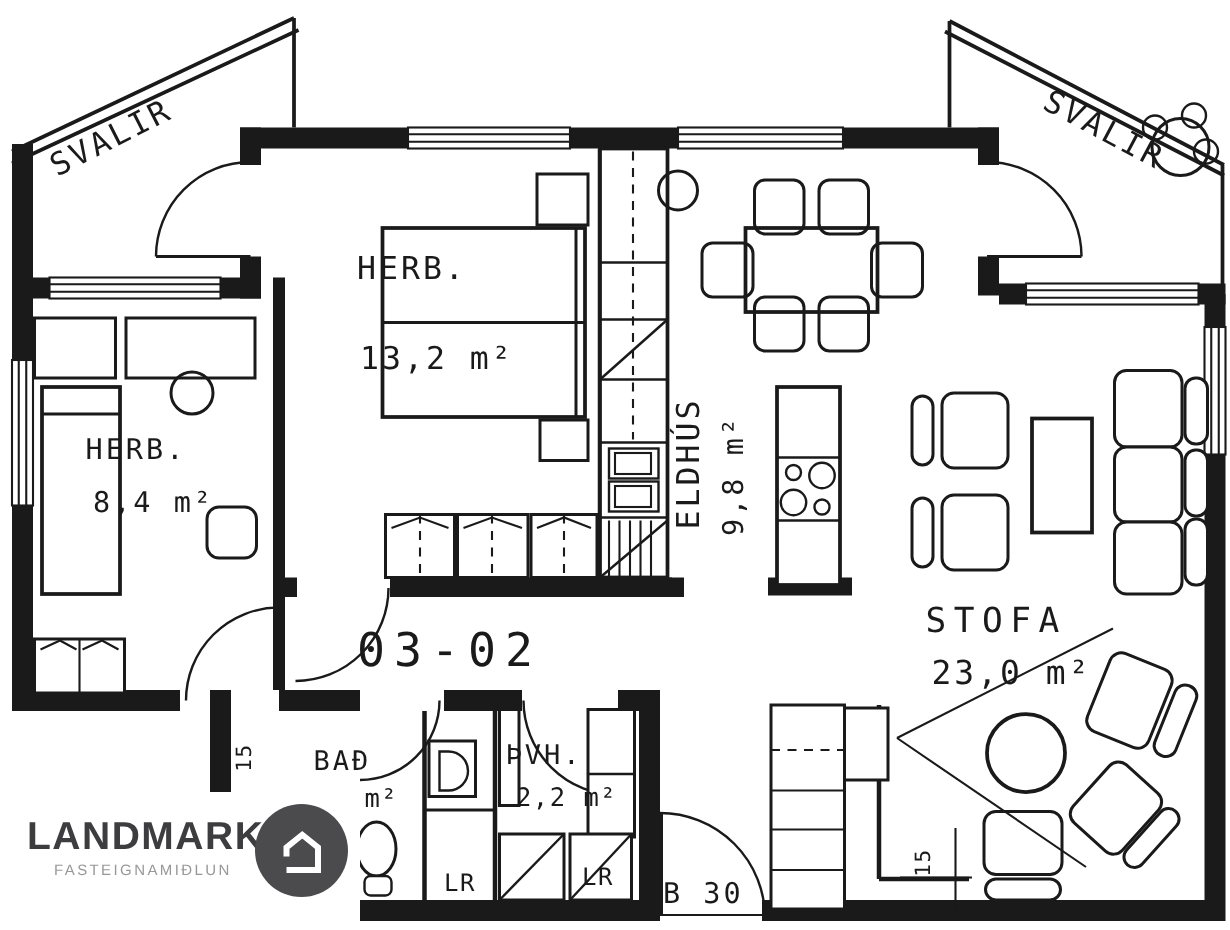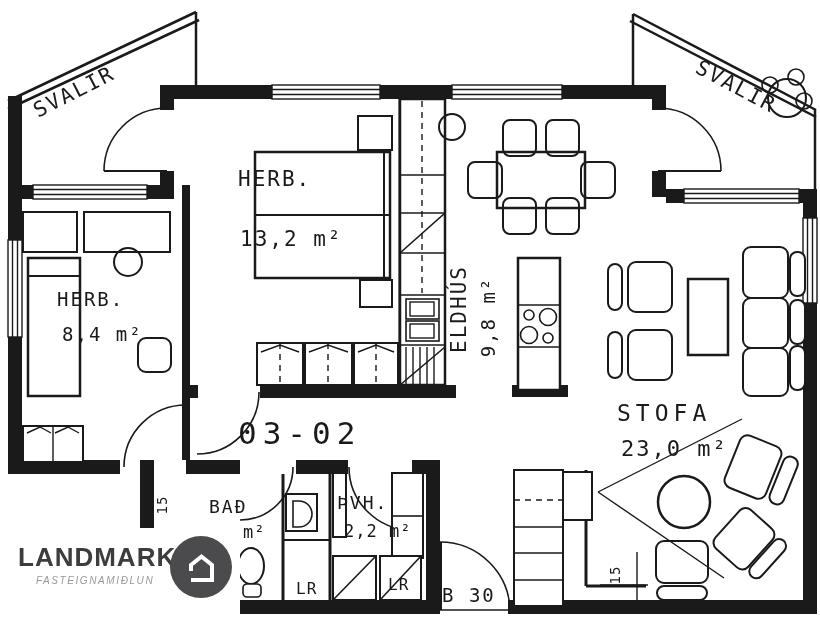--- a/index.html
+++ b/index.html
@@ -17,21 +17,21 @@
   .t31{font-size:31px;letter-spacing:6px}
   .ln{stroke:#1a1a1a;fill:none}
   .w1{stroke-width:1.4}.w16{stroke-width:1.6}.w2{stroke-width:2}.w25{stroke-width:2.5}.w3{stroke-width:3}
   .fw{fill:#ffffff}
   .dash{stroke-dasharray:6 5}
   .wall{fill:#1a1a1a;stroke:none}
   
   .logo{position:absolute;left:0;top:528px;width:240px;height:86px;background:#ffffff;}
   .logo-title{position:absolute;left:18px;top:14px;font-weight:bold;font-size:26px;
               letter-spacing:1px;color:#3d3d3f;}
-  .logo-sub{position:absolute;left:36px;top:47px;font-size:10px;letter-spacing:1.6px;color:#98989a;font-style:italic;}
+  .logo-sub{position:absolute;left:36px;top:47px;font-size:10px;letter-spacing:1.6px;color:#98989a;}
   .logo-circle{position:absolute;left:170px;top:8px;width:62px;height:62px;border-radius:50%;
                background:#4b4b4d;display:flex;align-items:center;justify-content:center;}
 </style>
 </head>
 <body>
 
 <div id="stage">
 <svg width="820" height="620" viewBox="0 0 820 620">
 
   <g>

